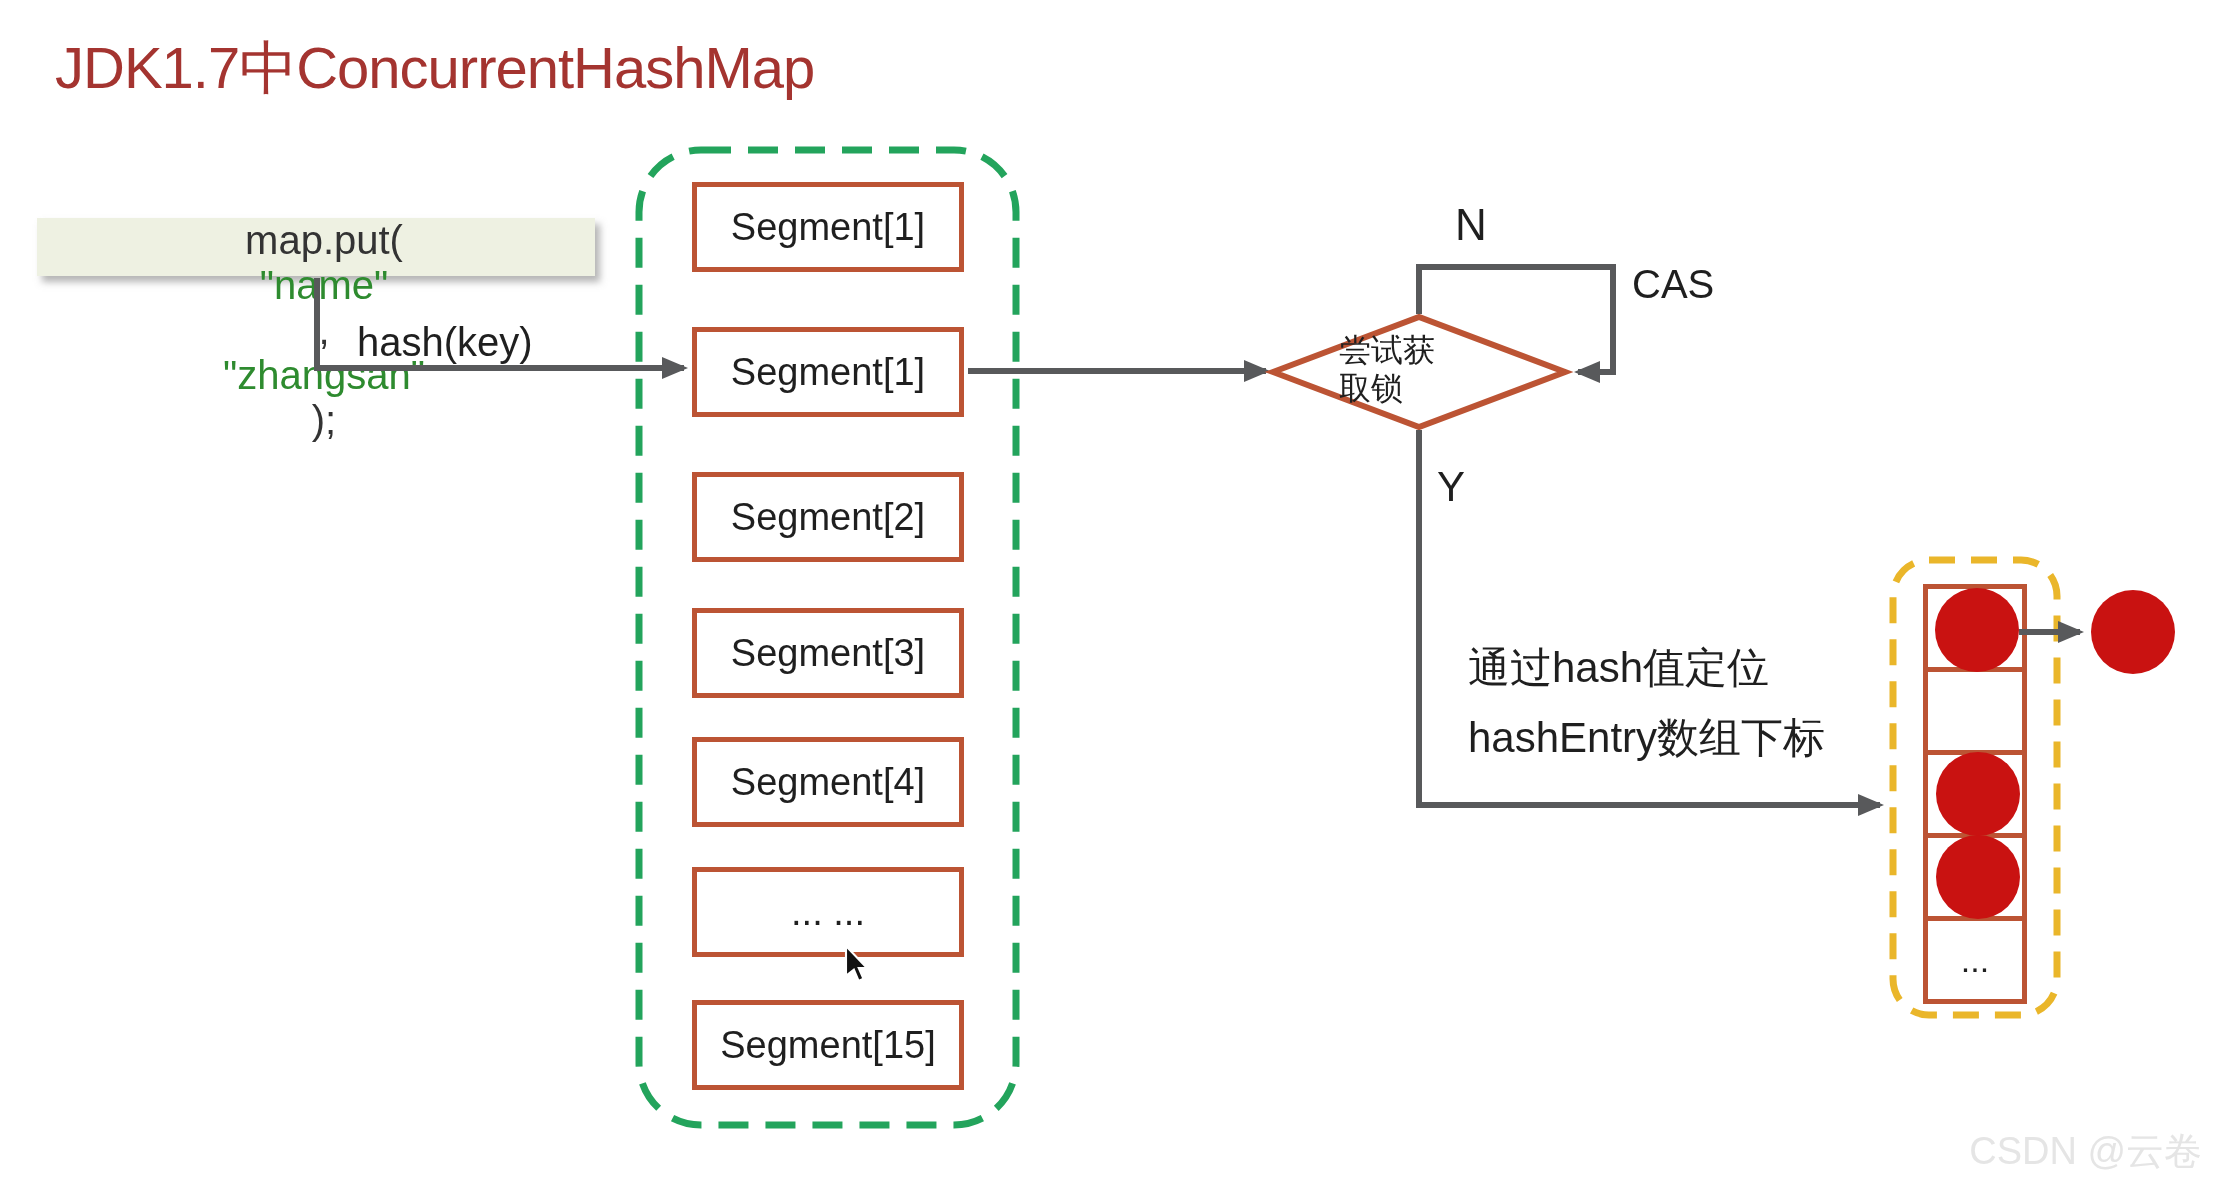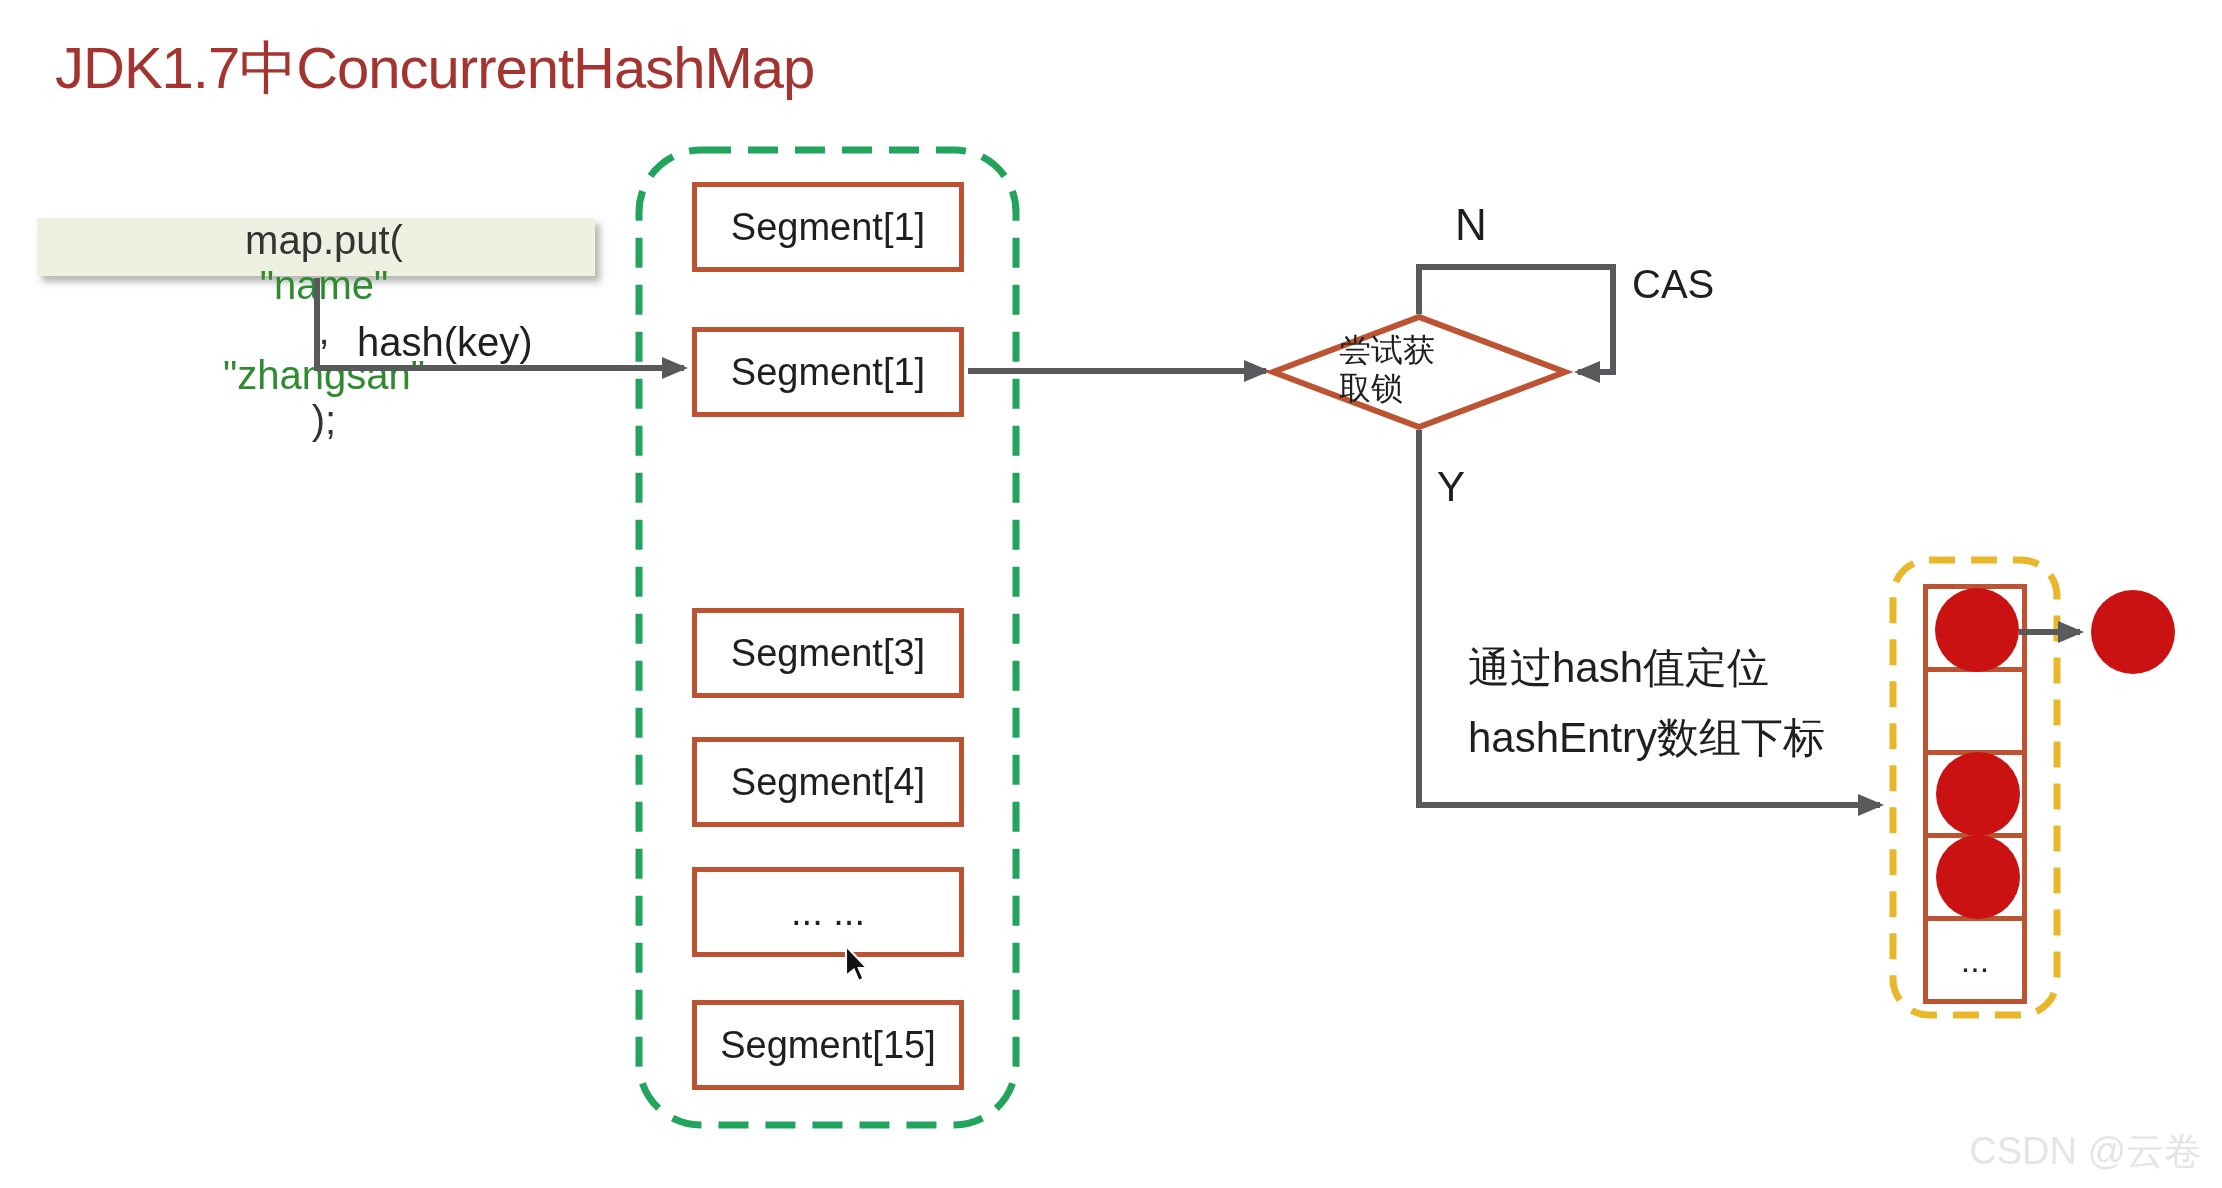--- a/index.html
+++ b/index.html
@@ -92,20 +92,21 @@
       <span class="code-string">"name"</span>
       <span class="code-plain">,</span>
       <span class="code-string">"zhangsan"</span>
       <span class="code-plain">);</span>
     </div>
 
   <div class="abs flow-label" style="left:357px;top:320px;font-size:40px;">hash(key)</div>
 
   <div class="abs seg-box" style="top:182px">Segment[1]</div>
   <div class="abs seg-box" style="top:327px">Segment[1]</div>
+  <div class="abs seg-box" style="top:472px">Segment[2]</div>
   <div class="abs seg-box" style="top:608px">Segment[3]</div>
   <div class="abs seg-box" style="top:737px">Segment[4]</div>
   <div class="abs seg-box" style="top:867px">... ...</div>
   <div class="abs seg-box" style="top:1000px">Segment[15]</div>
 
 
   <div class="abs diamond-label">
     <span style="display:block">尝试获</span>
     <span style="display:block">取锁</span>
   </div>

